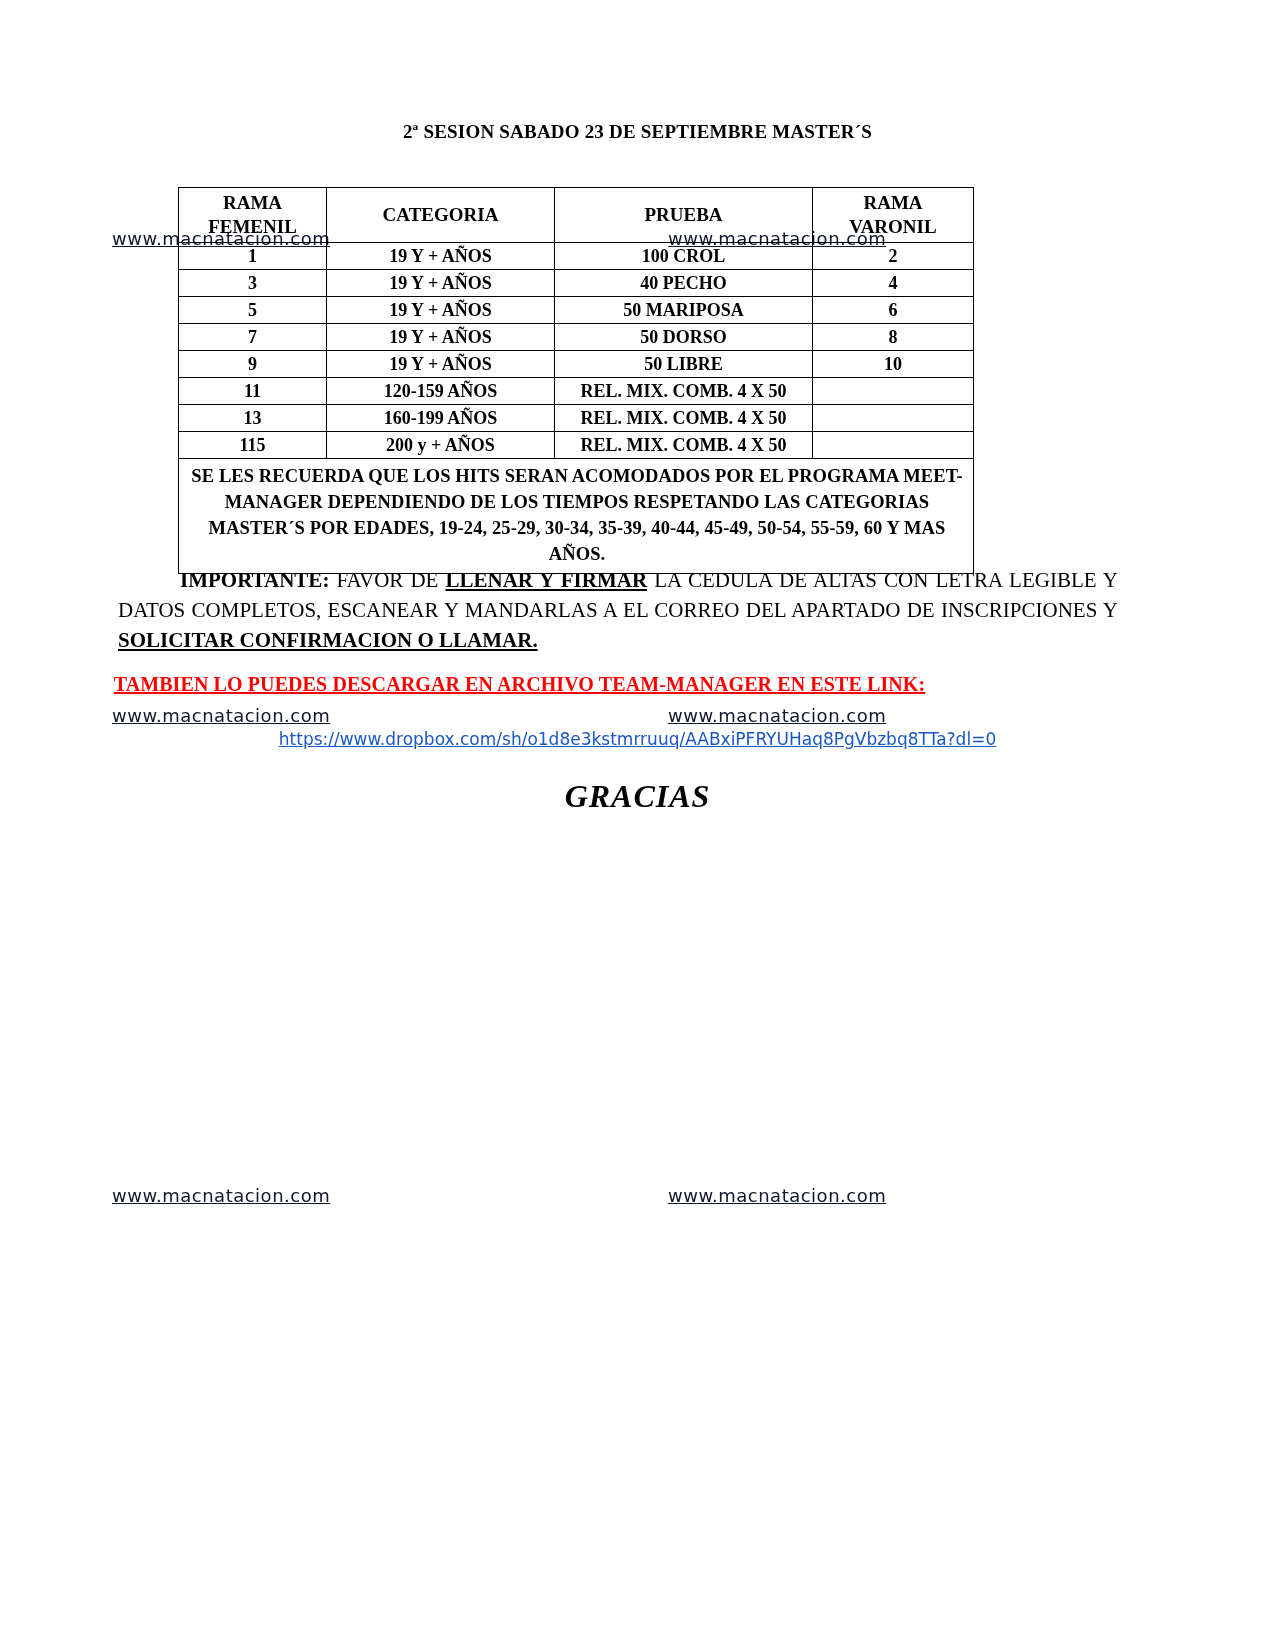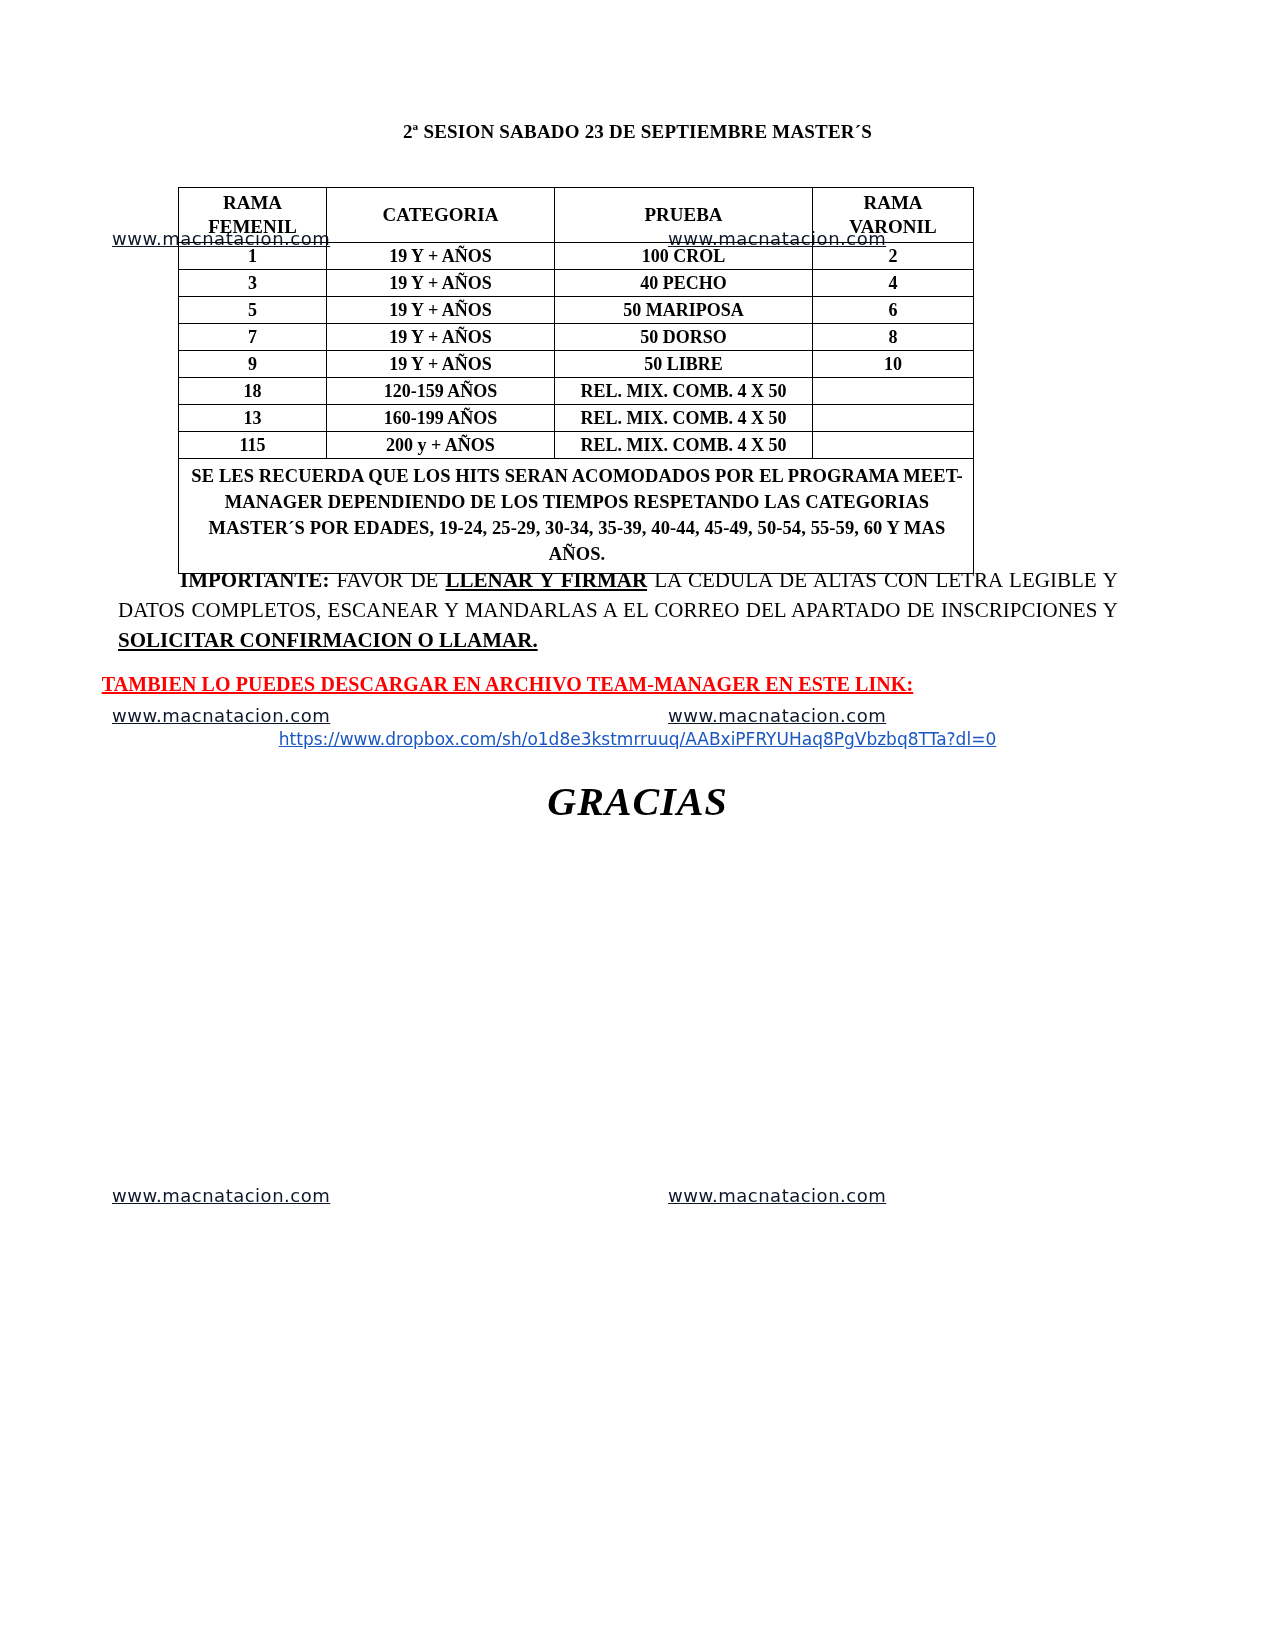--- a/index.html
+++ b/index.html
@@ -104,21 +104,21 @@
     line-height: 30px;
     text-align: justify;
     text-justify: inter-word;
   }
   .para .indent { display: inline-block; width: 62px; }
   .b { font-weight: bold; }
   .bu { font-weight: bold; text-decoration: underline; }
 
   .red-line {
     position: absolute;
-    left: 4px;
+    left: 16px;
     top: 673px;
     width: 1007px;
     text-align: center;
     color: #ff0000;
     font-weight: bold;
     font-size: 20px;
     text-decoration: underline;
     letter-spacing: 0.1px;
   }
 
@@ -134,21 +134,21 @@
   .link-line a {
     color: #1a57c4;
   }
 
   .gracias {
     position: absolute;
     left: 0;
     top: 778px;
     width: 1275px;
     text-align: center;
-    font-size: 40px;
+    font-size: 32px;
     font-weight: bold;
     font-style: italic;
     font-family: "Liberation Serif", serif;
     letter-spacing: 1px;
   }
 </style>
 </head>
 <body>
 
 <div class="page">
@@ -211,21 +211,21 @@
           <td>50 DORSO</td>
           <td>8</td>
         </tr>
         <tr>
           <td>9</td>
           <td>19 Y + AÑOS</td>
           <td>50 LIBRE</td>
           <td>10</td>
         </tr>
         <tr>
-          <td>18</td>
+          <td>11</td>
           <td>120-159 AÑOS</td>
           <td>REL. MIX. COMB. 4 X 50</td>
           <td></td>
         </tr>
         <tr>
           <td>13</td>
           <td>160-199 AÑOS</td>
           <td>REL. MIX. COMB. 4 X 50</td>
           <td></td>
         </tr>

